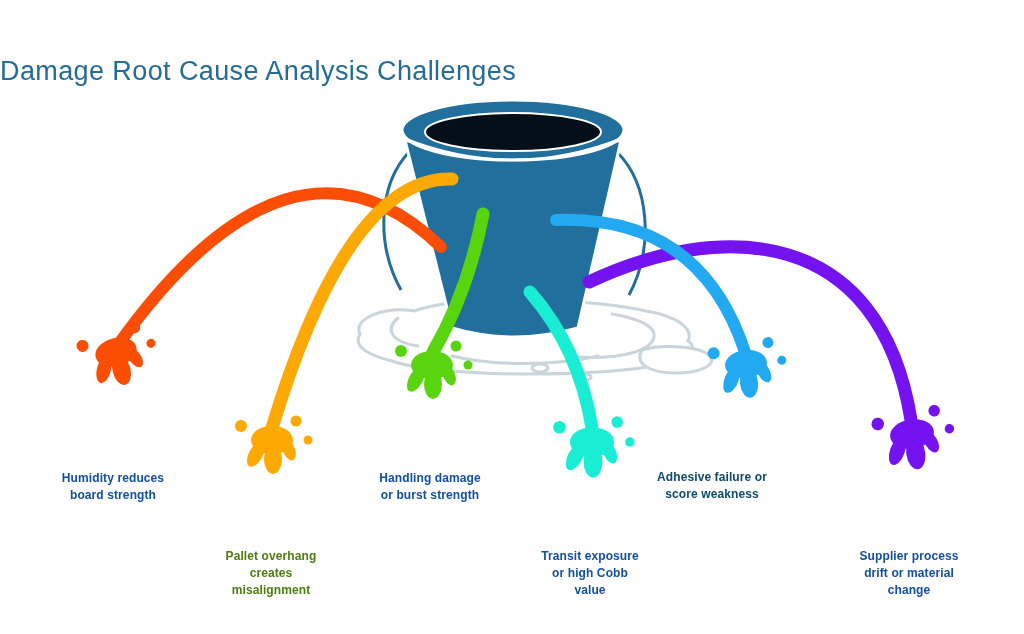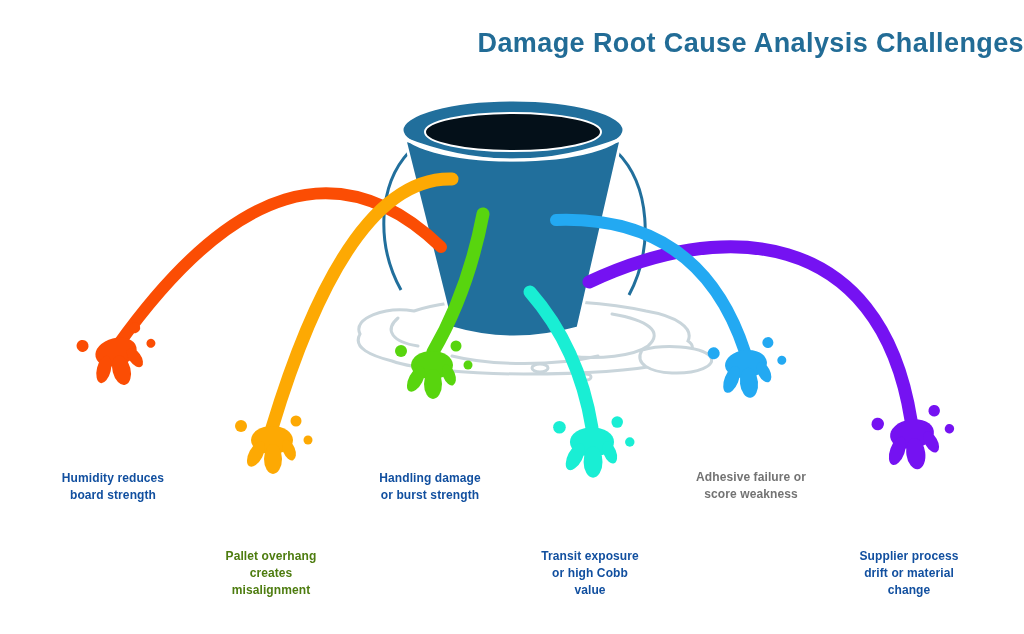--- a/index.html
+++ b/index.html
@@ -5,23 +5,23 @@
   html,body{margin:0;padding:0;background:#ffffff;}
   .canvas{
     position:relative;
     width:1024px;height:634px;
     background:#ffffff;
     overflow:hidden;
     font-family:"Liberation Sans", sans-serif;
   }
   .stage{position:absolute;left:0;top:0;width:1024px;height:634px;}
   .title{
-    position:absolute;left:0;top:28px;width:1024px;
-    text-align:right;
-    font-size:27px;font-weight:700;letter-spacing:.4px;
+    position:absolute;left:0;top:56px;width:1024px;
+    text-align:left;
+    font-size:27px;font-weight:400;letter-spacing:.4px;
   }
   .splash-label{
     position:absolute;
     transform:translateX(-50%);
     text-align:center;
     font-size:12px;font-weight:700;
     line-height:1.42;
     white-space:pre-line;
     letter-spacing:.1px;
   }
@@ -92,18 +92,18 @@
   <div class="splash-label" style="left: 113px; top: 470px; color: rgb(17, 79, 159);">Humidity reduces
 board strength</div>
   <div class="splash-label" style="left: 271px; top: 548px; color: #4d7c0f;">Pallet overhang
 creates
 misalignment</div>
   <div class="splash-label" style="left: 430px; top: 470px; color: rgb(17, 79, 159);">Handling damage
 or burst strength</div>
   <div class="splash-label" style="left: 590px; top: 548px; color: rgb(17, 79, 159);">Transit exposure
 or high Cobb
 value</div>
-  <div class="splash-label" style="left: 751px; top: 469px; color: #737373;">Adhesive failure or
+  <div class="splash-label" style="left: 712px; top: 469px; color: #0c4a6e;">Adhesive failure or
 score weakness</div>
   <div class="splash-label" style="left: 909px; top: 548px; color: rgb(17, 79, 159);">Supplier process
 drift or material
 change</div>
 </div>
 
 </body></html>

